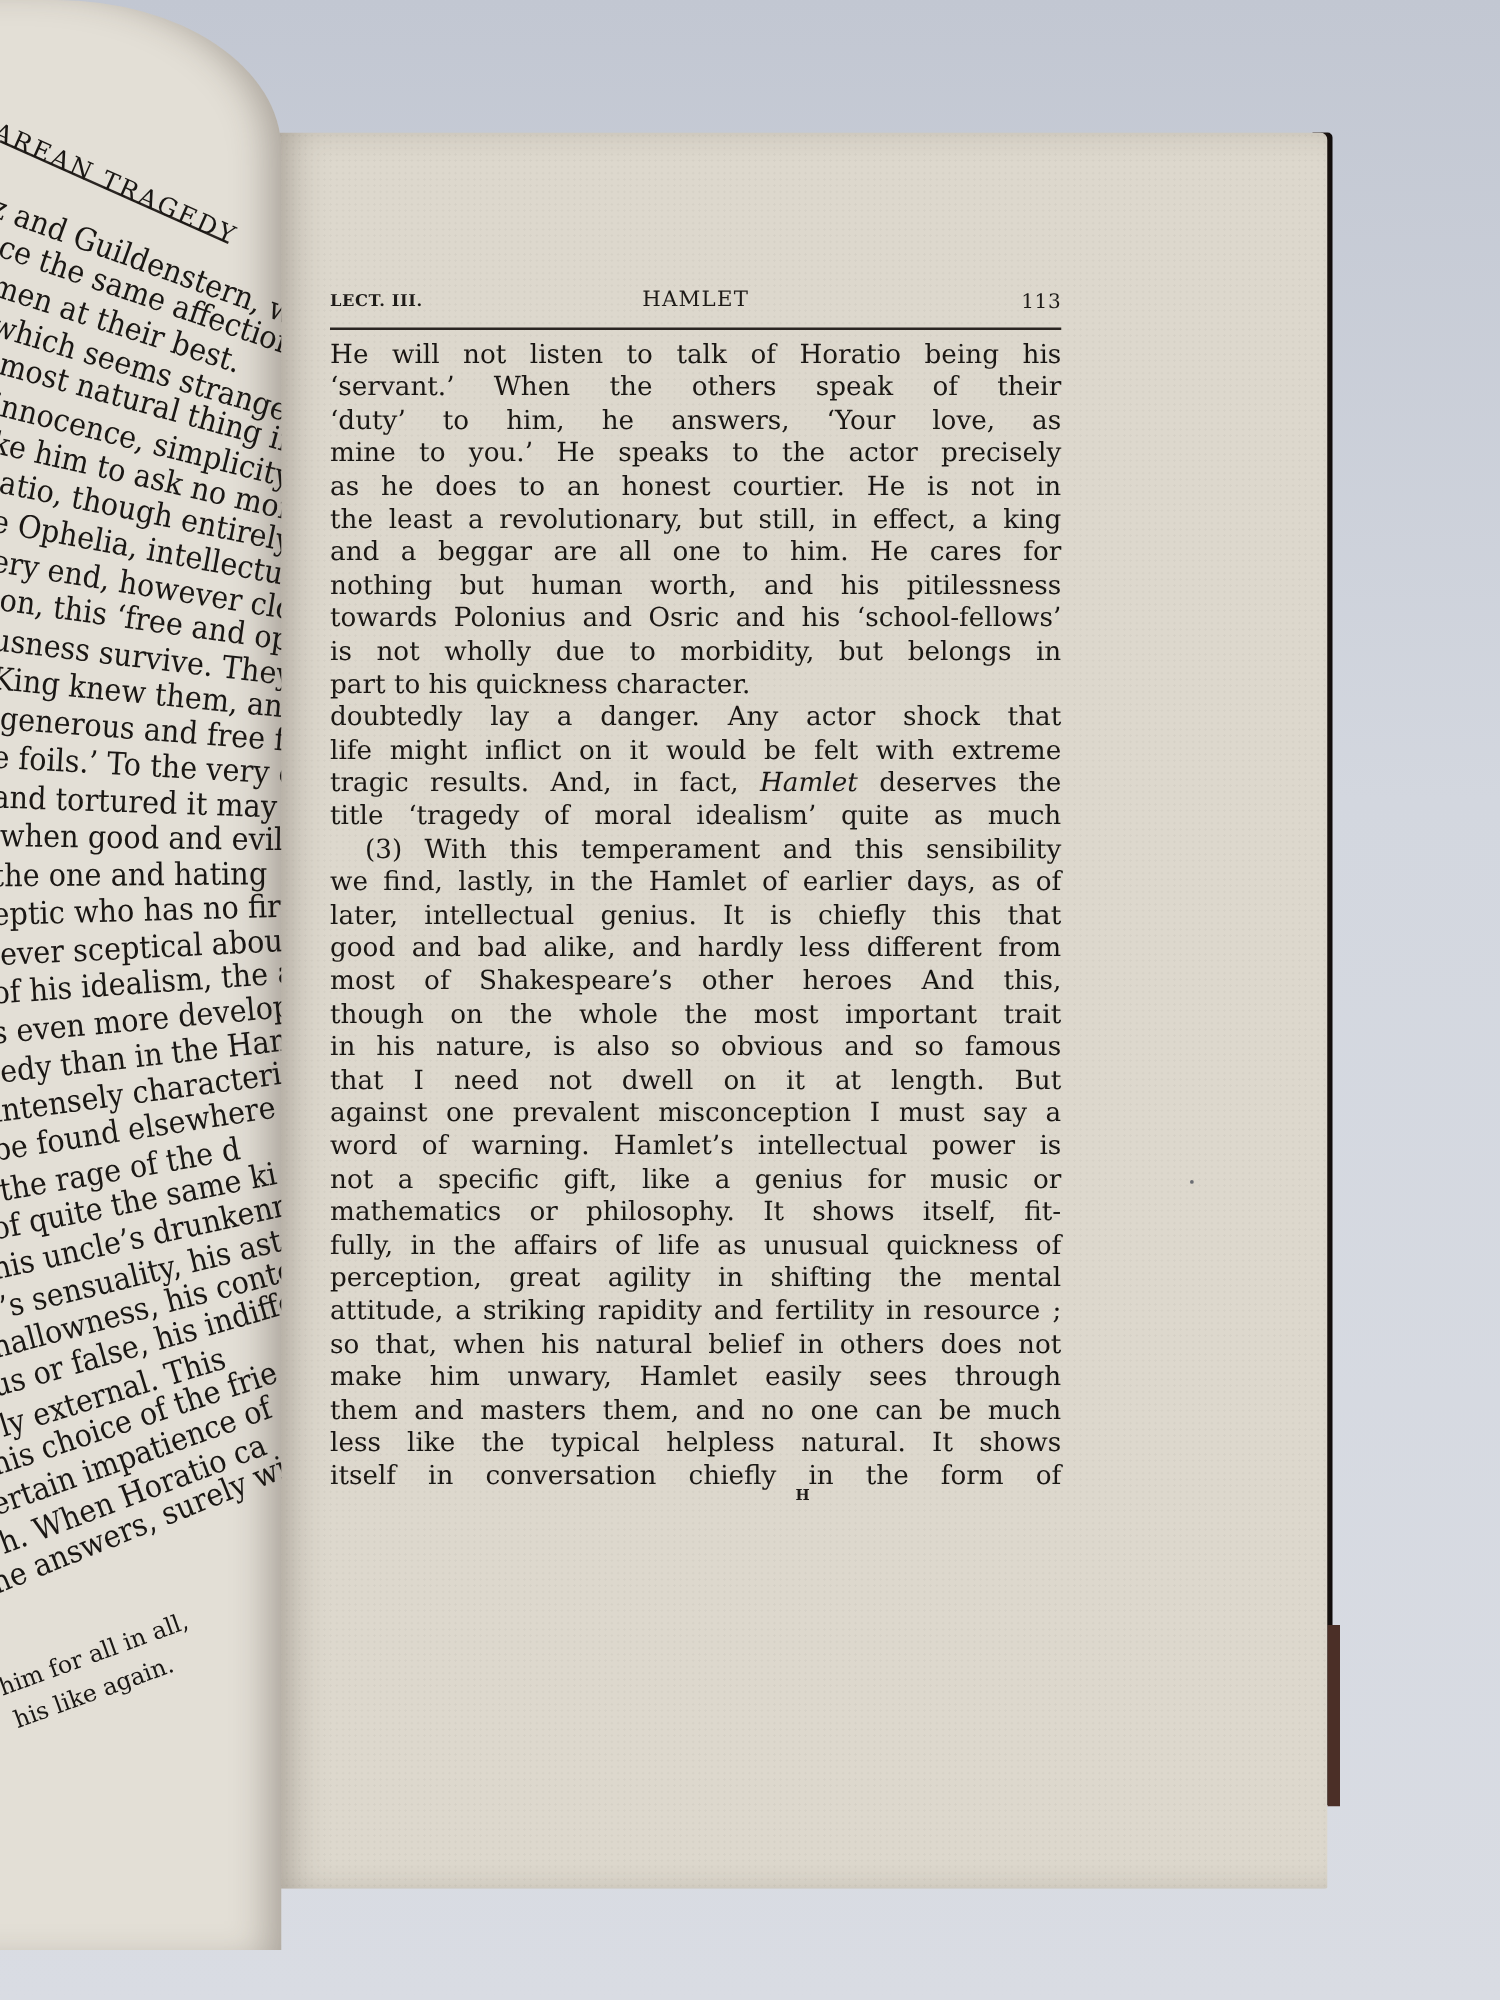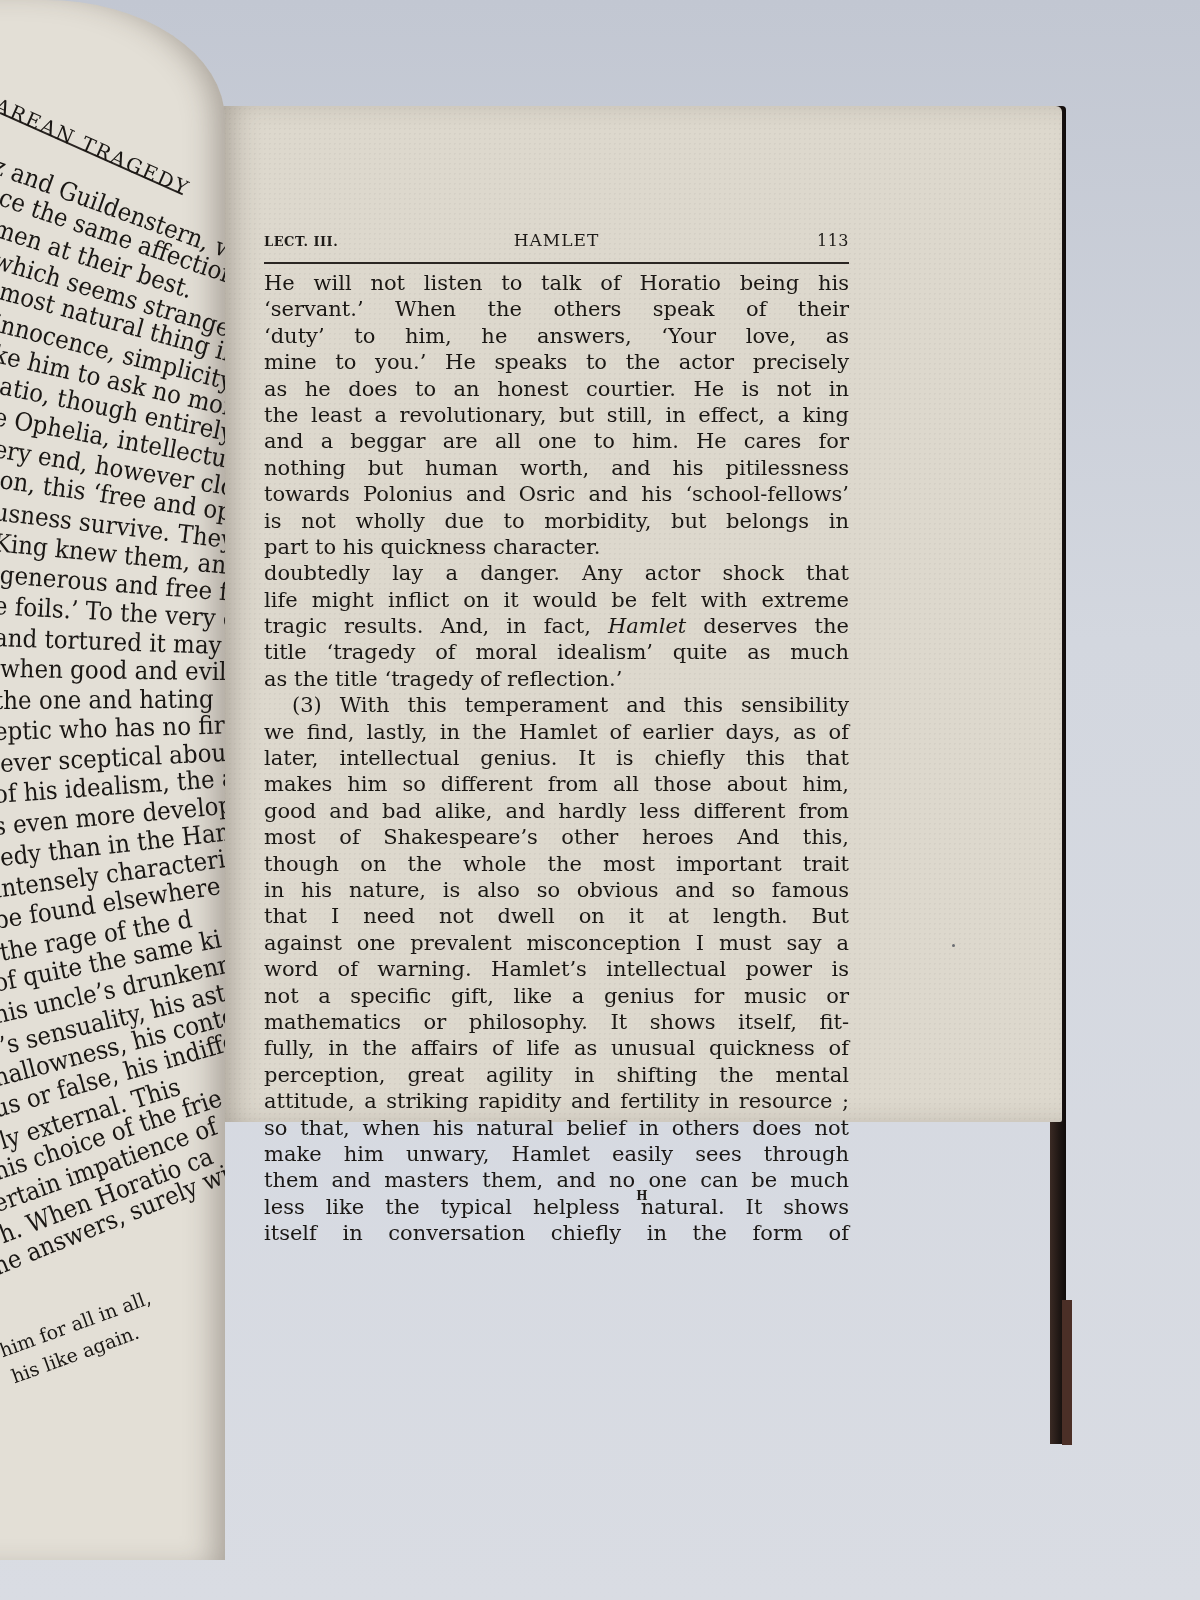--- a/index.html
+++ b/index.html
@@ -36,21 +36,21 @@
       width: 10px;
       height: 145px;
       background: #4b2f27;
     }
     
     .right-page {
       position: absolute;
       left: 222px;
       top: 106px;
       width: 840px;
-      height: 1016px;
+      height: 1405px;
       background: #ddd8cd;
       background-image: radial-gradient(rgba(0,0,0,0.035) 1px, transparent 1px);
       background-size: 5px 5px;
       box-shadow: inset 18px 0 30px -10px rgba(60,50,40,0.35);
       border-radius: 0 6px 2px 0;
     }
     .right-page .inner {
       position: absolute;
       left: 42px;
       top: 124px;
@@ -199,25 +199,23 @@
         <span class="line">the least a revolutionary, but still, in effect, a king</span>
         <span class="line">and a beggar are all one to him.  He cares for</span>
         <span class="line">nothing but human worth, and his pitilessness</span>
         <span class="line">towards Polonius and Osric and his ‘school-fellows’</span>
         <span class="line">is not wholly due to morbidity, but belongs in</span>
         <span class="line last">part to his quickness character.</span>
         <span class="line">doubtedly lay a danger.  Any actor shock that</span>
         <span class="line">life might inflict on it would be felt with extreme</span>
         <span class="line"><span>tragic results.  And, in fact, </span><em>Hamlet</em><span> deserves the</span></span>
         <span class="line">title ‘tragedy of moral idealism’ quite as much</span>
-        <span class="line last">as the title ‘tragedy of reflection.’</span>
         <span class="line indent">(3) With this temperament and this sensibility</span>
         <span class="line">we find, lastly, in the Hamlet of earlier days, as of</span>
         <span class="line">later, intellectual genius.  It is chiefly this that</span>
-        <span class="line">makes him so different from all those about him,</span>
         <span class="line">good and bad alike, and hardly less different from</span>
         <span class="line">most of Shakespeare’s other heroes  And this,</span>
         <span class="line">though on the whole the most important trait</span>
         <span class="line">in his nature, is also so obvious and so famous</span>
         <span class="line">that I need not dwell on it at length.  But</span>
         <span class="line">against one prevalent misconception I must say a</span>
         <span class="line">word of warning.  Hamlet’s intellectual power is</span>
         <span class="line">not a specific gift, like a genius for music or</span>
         <span class="line">mathematics or philosophy.  It shows itself, fit-</span>
         <span class="line">fully, in the affairs of life as unusual quickness of</span>

